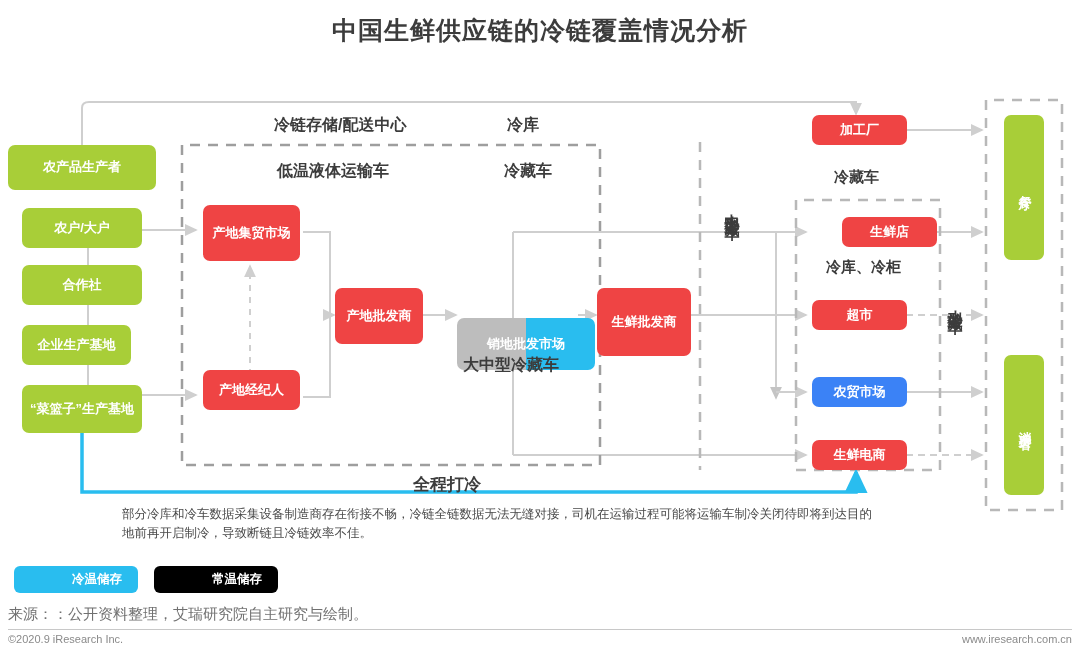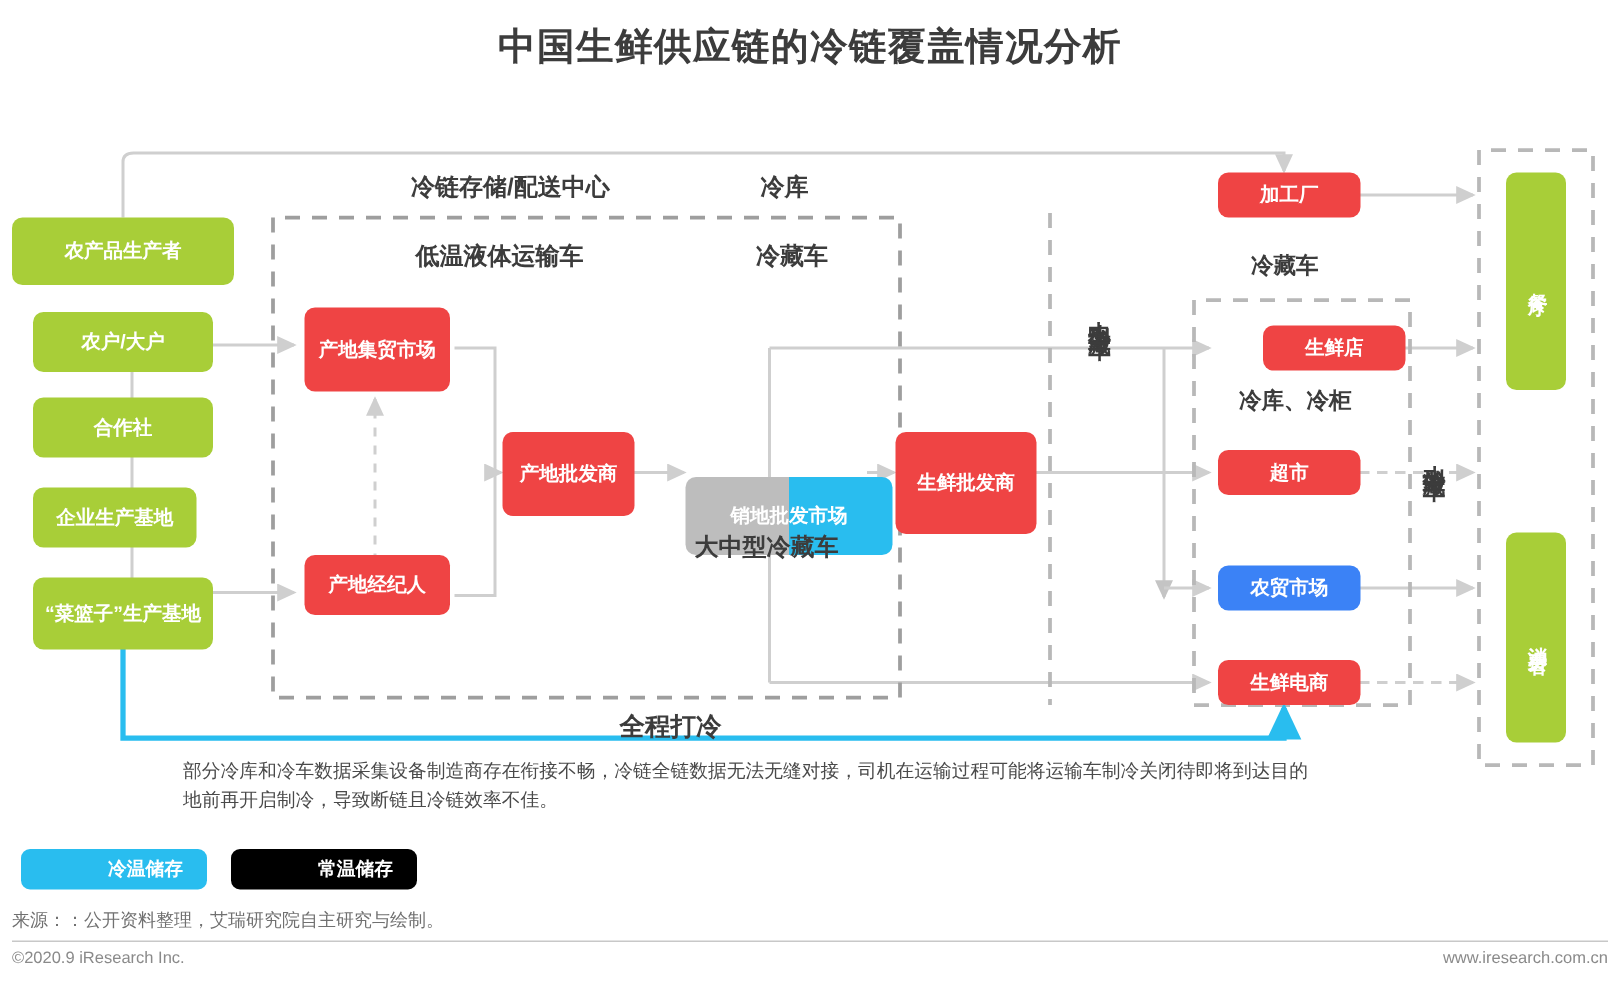--- a/index.html
+++ b/index.html
@@ -44,21 +44,21 @@
     position:absolute;left:122px;top:505px;width:760px;
     font-size:12.5px;color:#4a4a4a;line-height:1.55;
   }
   .legend{position:absolute;left:14px;top:566px;display:flex;gap:16px;}
   .chip{
     border-radius:6px;color:#fff;font-size:12.5px;font-weight:bold;
     padding:5px 16px;min-width:92px;text-align:right;
   }
   .source{
     position:absolute;left:8px;top:605px;width:1064px;
-    font-size:12px;color:#707070;padding-bottom:5px;
+    font-size:15px;color:#707070;padding-bottom:5px;
     border-bottom:1px solid #c8c8c8;
   }
   .footer{position:absolute;left:8px;top:633px;width:1064px;display:flex;justify-content:space-between;
           font-size:11px;color:#8a8a8a;}
 </style>
 </head>
 <body>
 
 <div id="stage">
 

